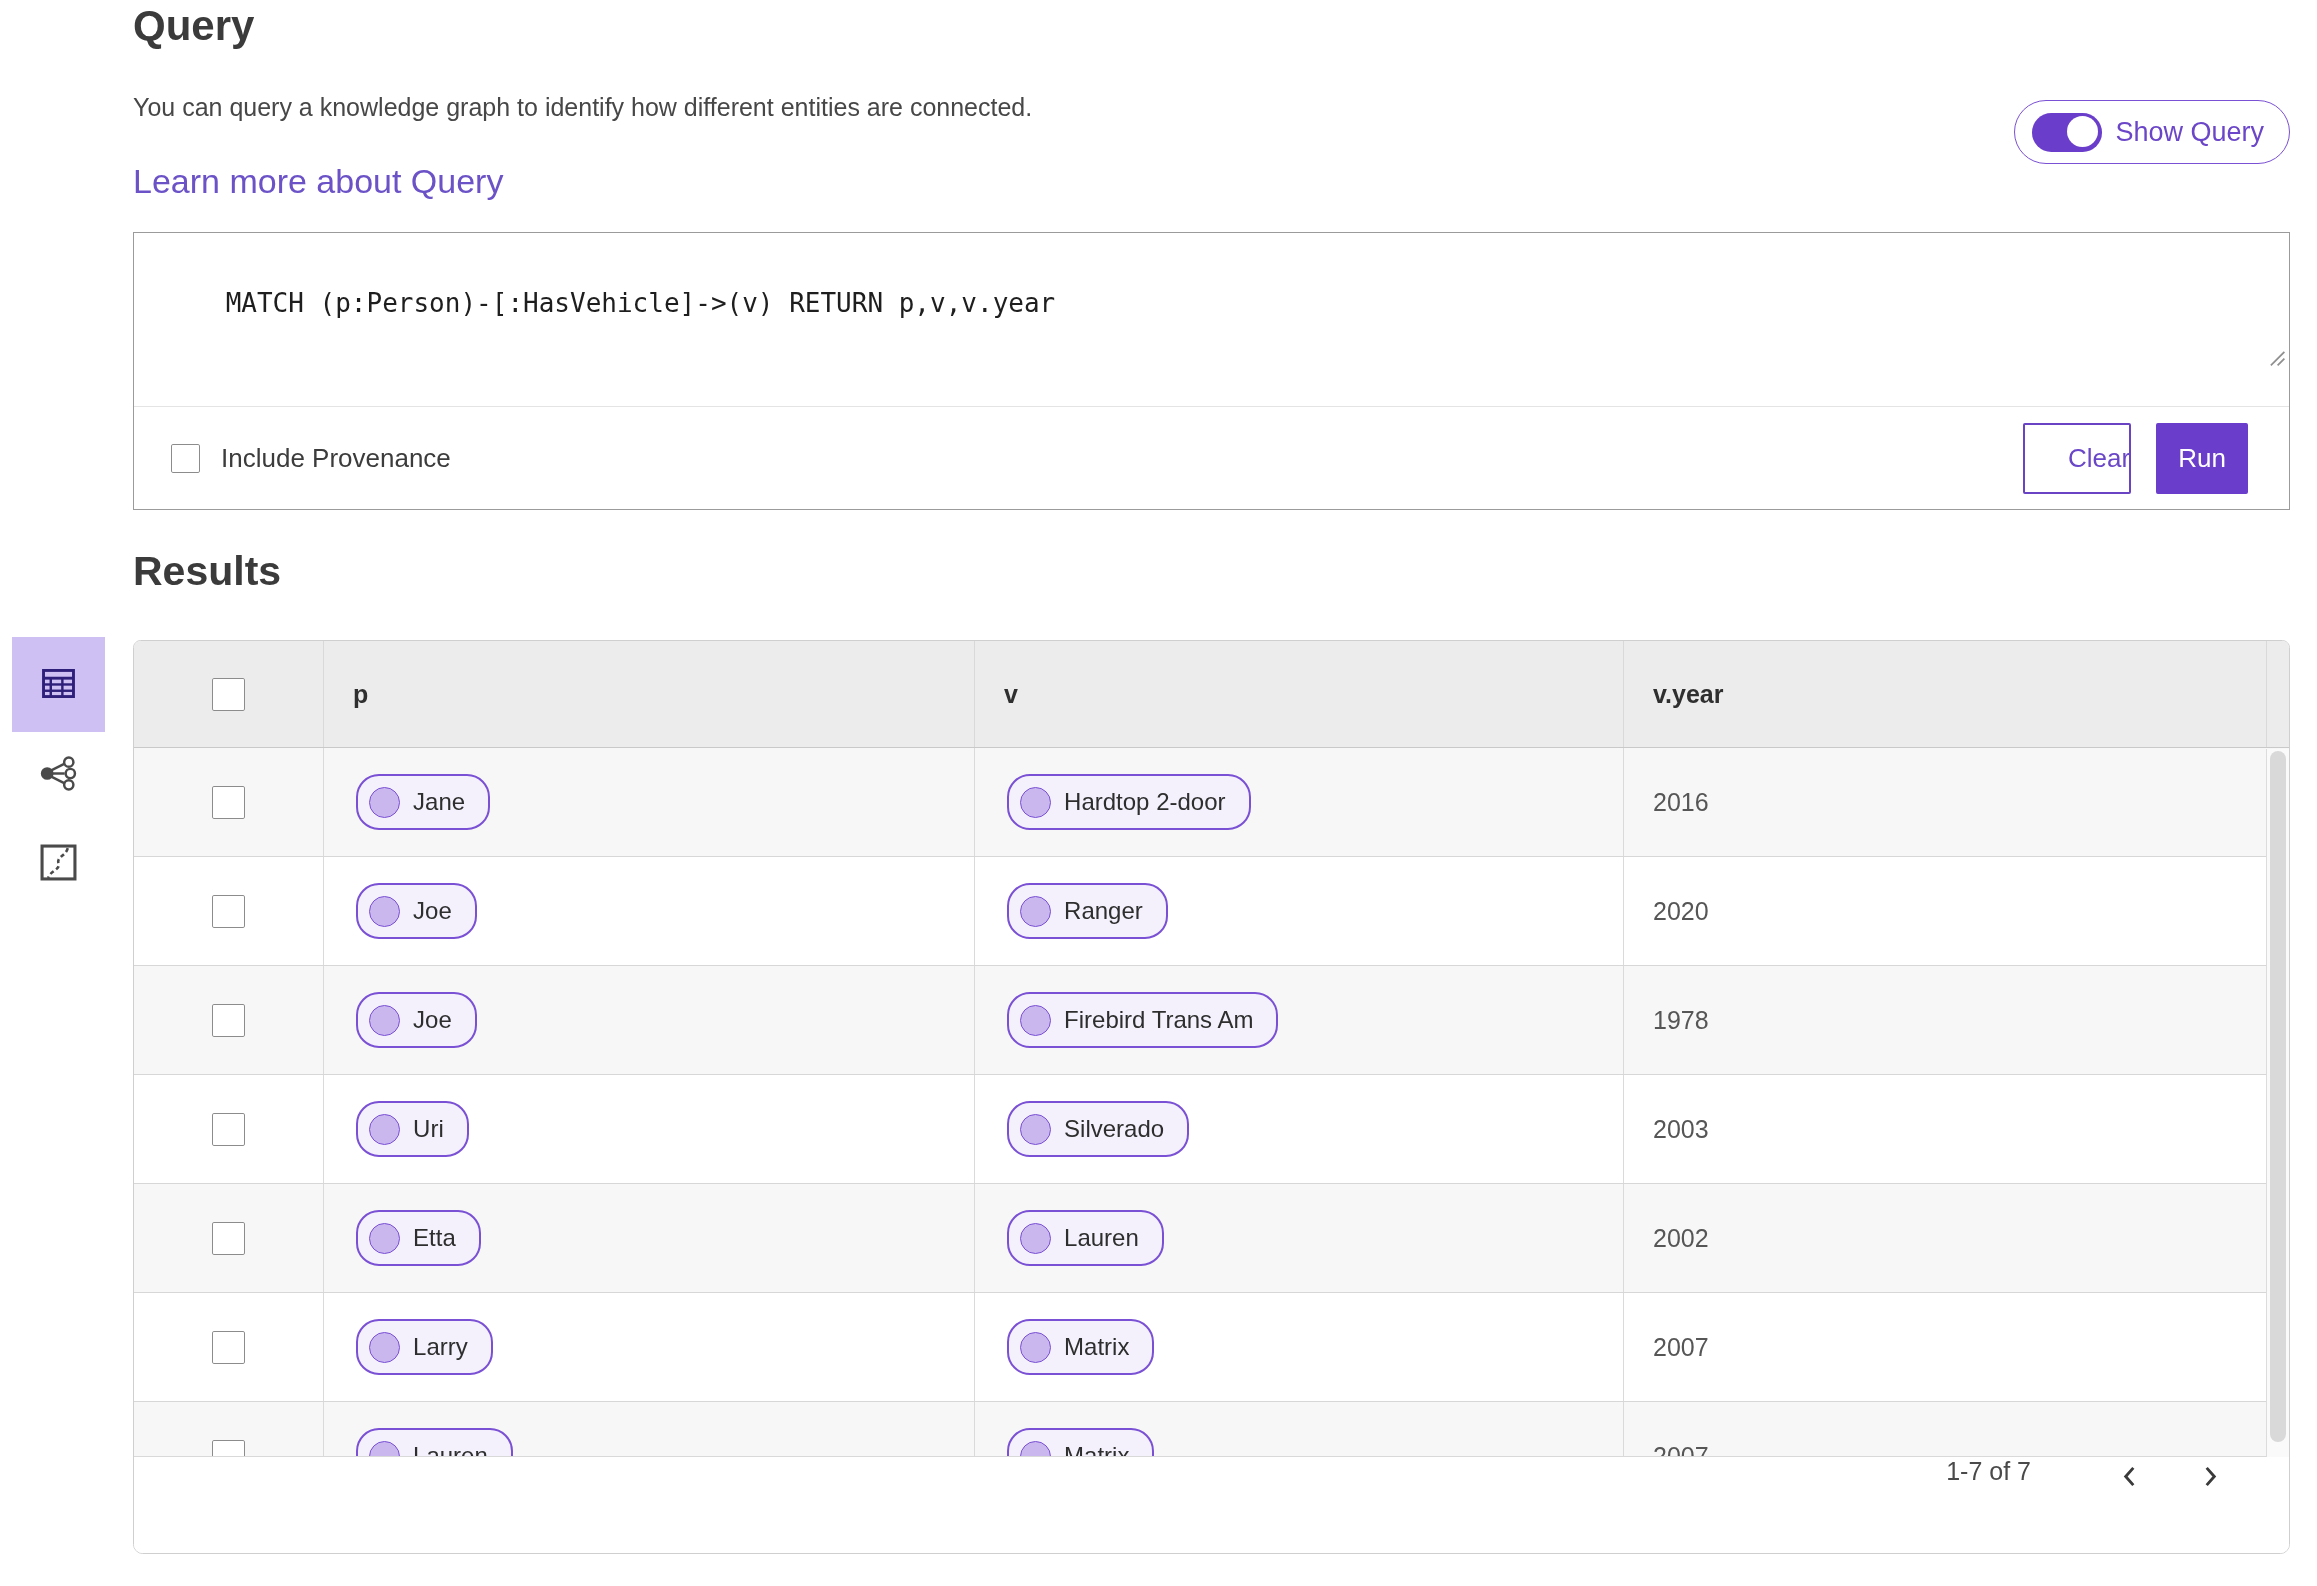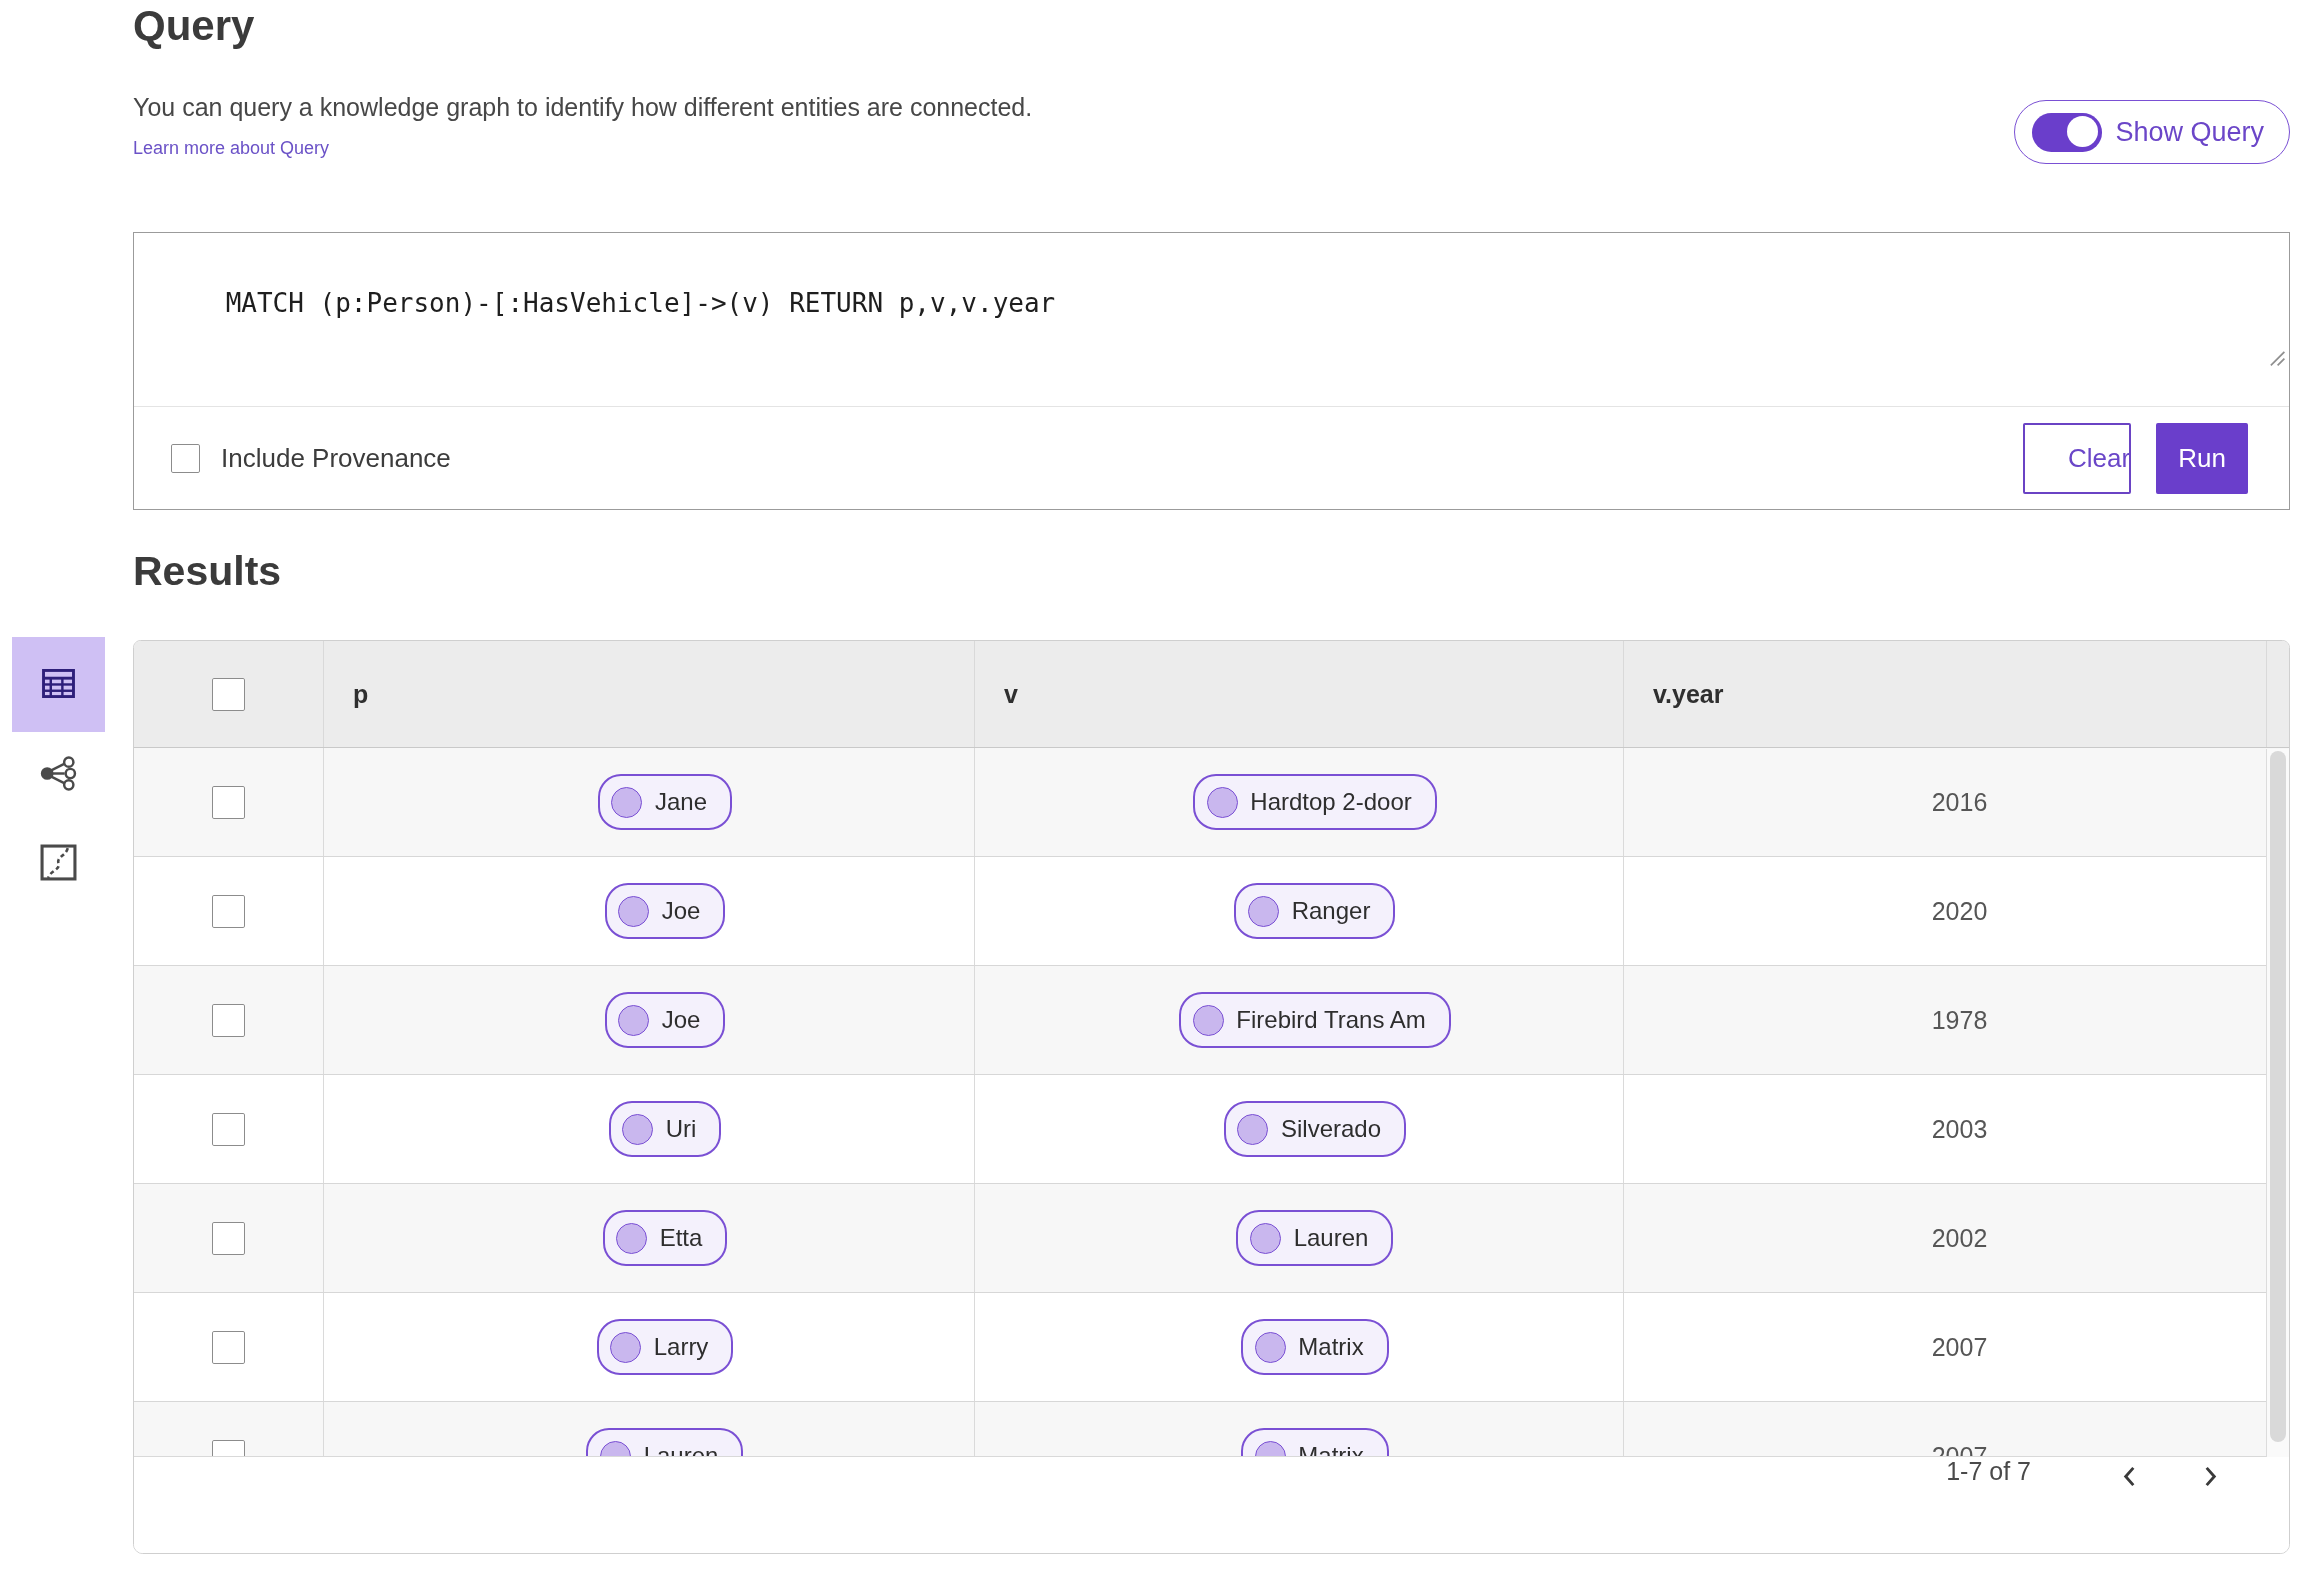--- a/index.html
+++ b/index.html
@@ -5,21 +5,21 @@
   * { margin:0; padding:0; box-sizing:border-box; }
   html,body { background:#fff; }
   body {
     width:2317px; height:1586px; position:relative; overflow:hidden;
     font-family:"Liberation Sans", sans-serif; color:#3b3b3b;
   }
 
   
   .page-title { position:absolute; left:133px; top:1.9px; font-size:42px; font-weight:700; color:#3b3b3b; }
   .desc { position:absolute; left:133px; top:93px; font-size:25px; color:#474747; }
-  .learn-link { position:absolute; left:133px; top:138px; font-size:18px; color:#6b52c7; cursor:pointer; }
+  .learn-link { position:absolute; left:133px; top:162px; font-size:34px; color:#6b52c7; cursor:pointer; }
 
   .show-query-toggle {
     position:absolute; right:27px; top:100px; height:64px;
     border:1.9px solid #7a50d4; border-radius:34px; background:#fff;
     display:flex; align-items:center; gap:13.5px; padding:0 25px 0 17.4px; cursor:pointer;
   }
   .switch { width:70px; height:39px; background:#6a3ecb; border-radius:19.3px; position:relative; }
   .switch .knob { position:absolute; right:3.9px; top:3.9px; width:31px; height:31px; background:#fff; border-radius:50%; }
   .show-query-toggle .tlabel { font-size:27px; color:#6b46c8; }
 
@@ -65,21 +65,21 @@
   }
   .tgrid { display:grid; grid-template-columns:189px 651px 649px 643px 23px; align-items:center; }
   .thead {
     height:107px; background:#ececec; border-bottom:1px solid #c9c9c9;
     font-weight:700; font-size:25px; color:#2f2f2f;
   }
   .tbody { height:708px; overflow:hidden; position:relative; }
   .trow { height:109px; border-bottom:1px solid #d7d7d7; background:#fff; }
   .trow:nth-child(odd) { background:#f7f7f7; }
   .cell-check { display:flex; align-items:center; justify-content:center; height:100%; }
-  .cell { height:100%; display:flex; align-items:center; padding-left:29px; border-left:1px solid #dadada;justify-content:center; }
+  .cell { height:100%; display:flex; align-items:center; padding-left:29px; border-left:1px solid #dadada; }
   .hcell { height:100%; display:flex; align-items:center; padding-left:29px; border-left:1px solid #d9d9d9; }
   .hstrip { height:100%; border-left:1px solid #d9d9d9; }
   .year-text { font-size:25px; color:#565656; }
 
   .pill {
     display:inline-flex; align-items:center; height:56px; margin-left:2.9px;
     border:2.9px solid #7a50d4; border-radius:23px; background:#f4f1fc;
     padding:0 23px 0 11.6px; gap:12.6px; cursor:pointer;
   }
   .pill .dot { width:31px; height:31px; border-radius:50%; background:#c9b7ee; border:1.9px solid #7a50d4; flex:none; }

